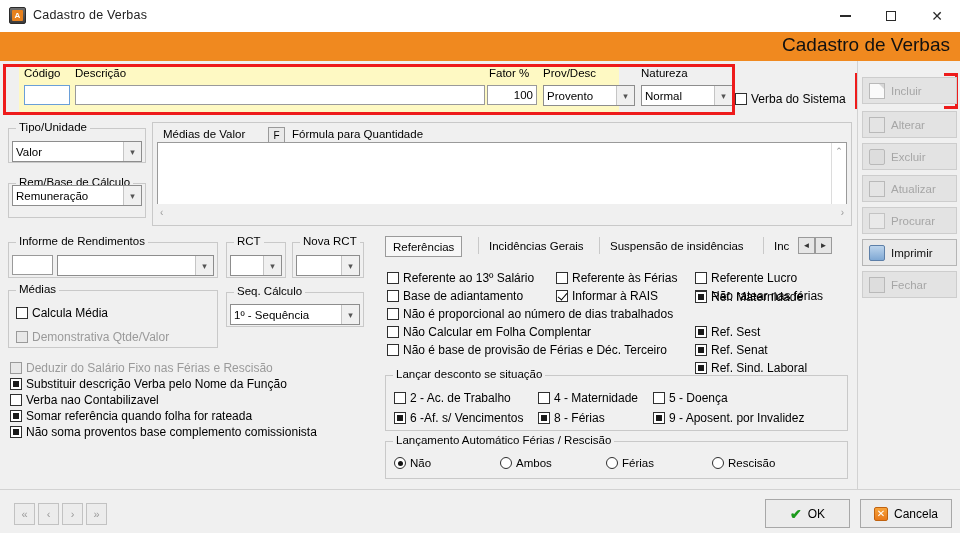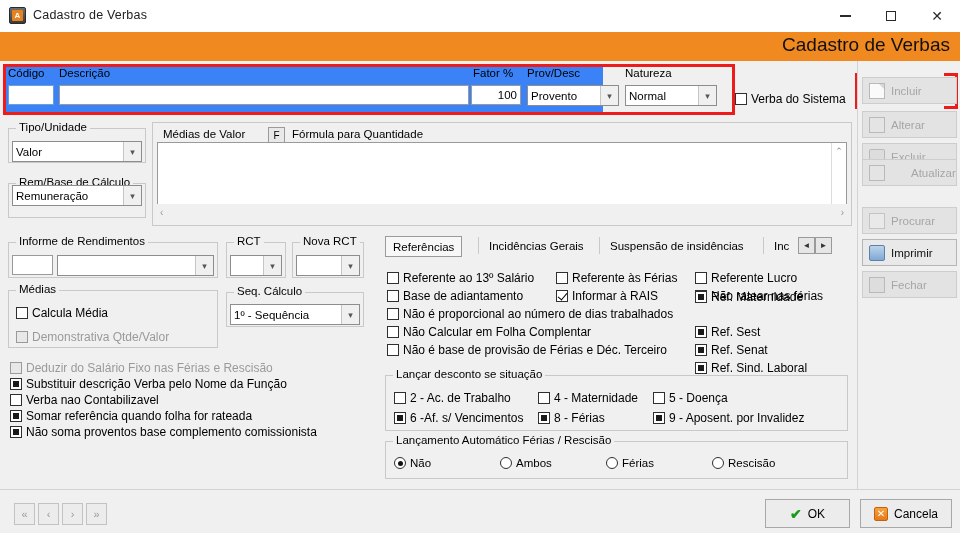--- a/index.html
+++ b/index.html
@@ -29,21 +29,21 @@
   .wbtn .mn { width:11px; height:1.3px; background:#2a2a2a; display:block; }
 
   
   .banner { position:absolute; left:0; top:32px; width:960px; height:29px; background:#f0891f; }
   .banner-title { position:absolute; right:10px; top:34px; font-size:19px; color:#111; font-weight:normal; }
 
   
   .redbox { position:absolute; border:3px solid #ee1b1b; pointer-events:none; }
 
   
-  .topstrip { position:absolute; left:3px; top:64px; width:600px; height:50px; background:#3b82f6; }
+  .topstrip { position:absolute; left:19px; top:64px; width:600px; height:50px; background:#fef9c3; }
 
   .lbl { position:absolute; font-size:11.5px; color:#000; white-space:nowrap; }
   .fld { position:absolute; background:#fff; border:1px solid #9a9a9a; height:20px;
          font-size:11.5px; padding:1px 3px; line-height:17px; }
   .fld.focus { border:1px solid #6a9fd8; }
   .fld.num { text-align:right; }
 
   
   .combo { position:absolute; height:21px; background:#fff; border:1px solid #8d8d8d; display:flex; align-items:center; }
   .combo .ctext { flex:1; padding-left:3px; font-size:11.5px; white-space:nowrap; overflow:hidden; }
@@ -396,21 +396,21 @@
       <span>Incluir</span>
     </div>
     <div class="sbtn" style="top:50px;">
       <span class="ico ic-pencil"></span>
       <span>Alterar</span>
     </div>
     <div class="sbtn" style="top:82px;">
       <span class="ico ic-trash"></span>
       <span>Excluir</span>
     </div>
-    <div class="sbtn" style="top:98px;gap:20px;">
+    <div class="sbtn" style="top:114px;">
       <span class="ico ic-refresh"></span>
       <span>Atualizar</span>
     </div>
     <div class="sbtn" style="top:146px;">
       <span class="ico ic-search"></span>
       <span>Procurar</span>
     </div>
     <div class="sbtn on" style="top:178px;">
       <span class="ico ic-print"></span>
       <span>Imprimir</span>

